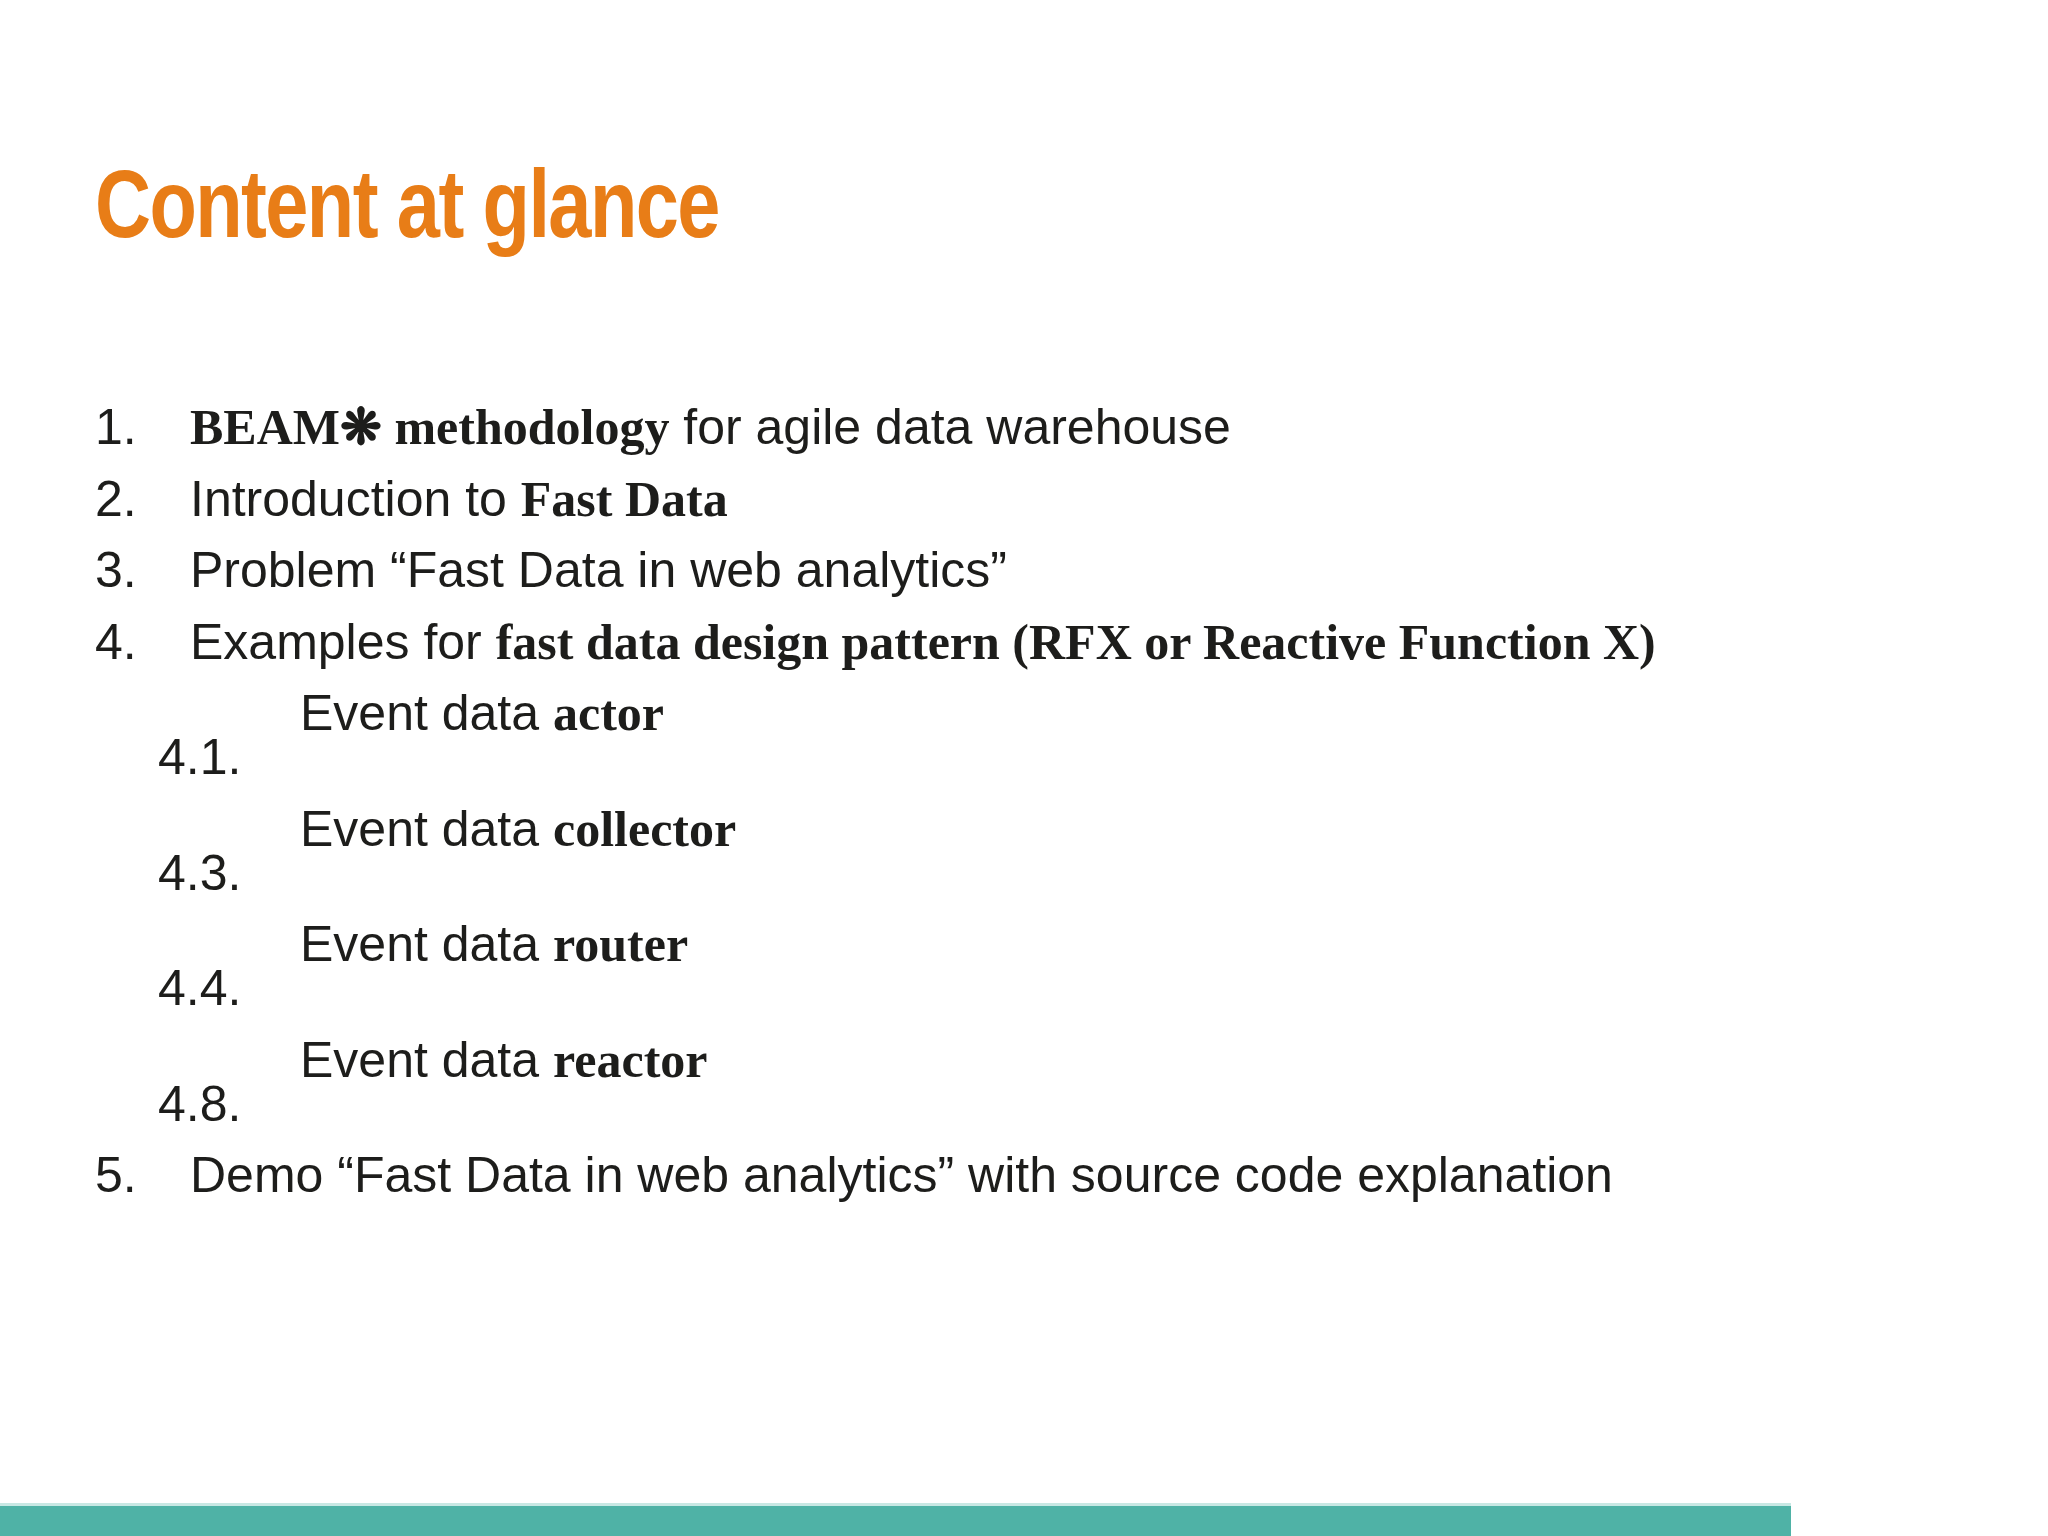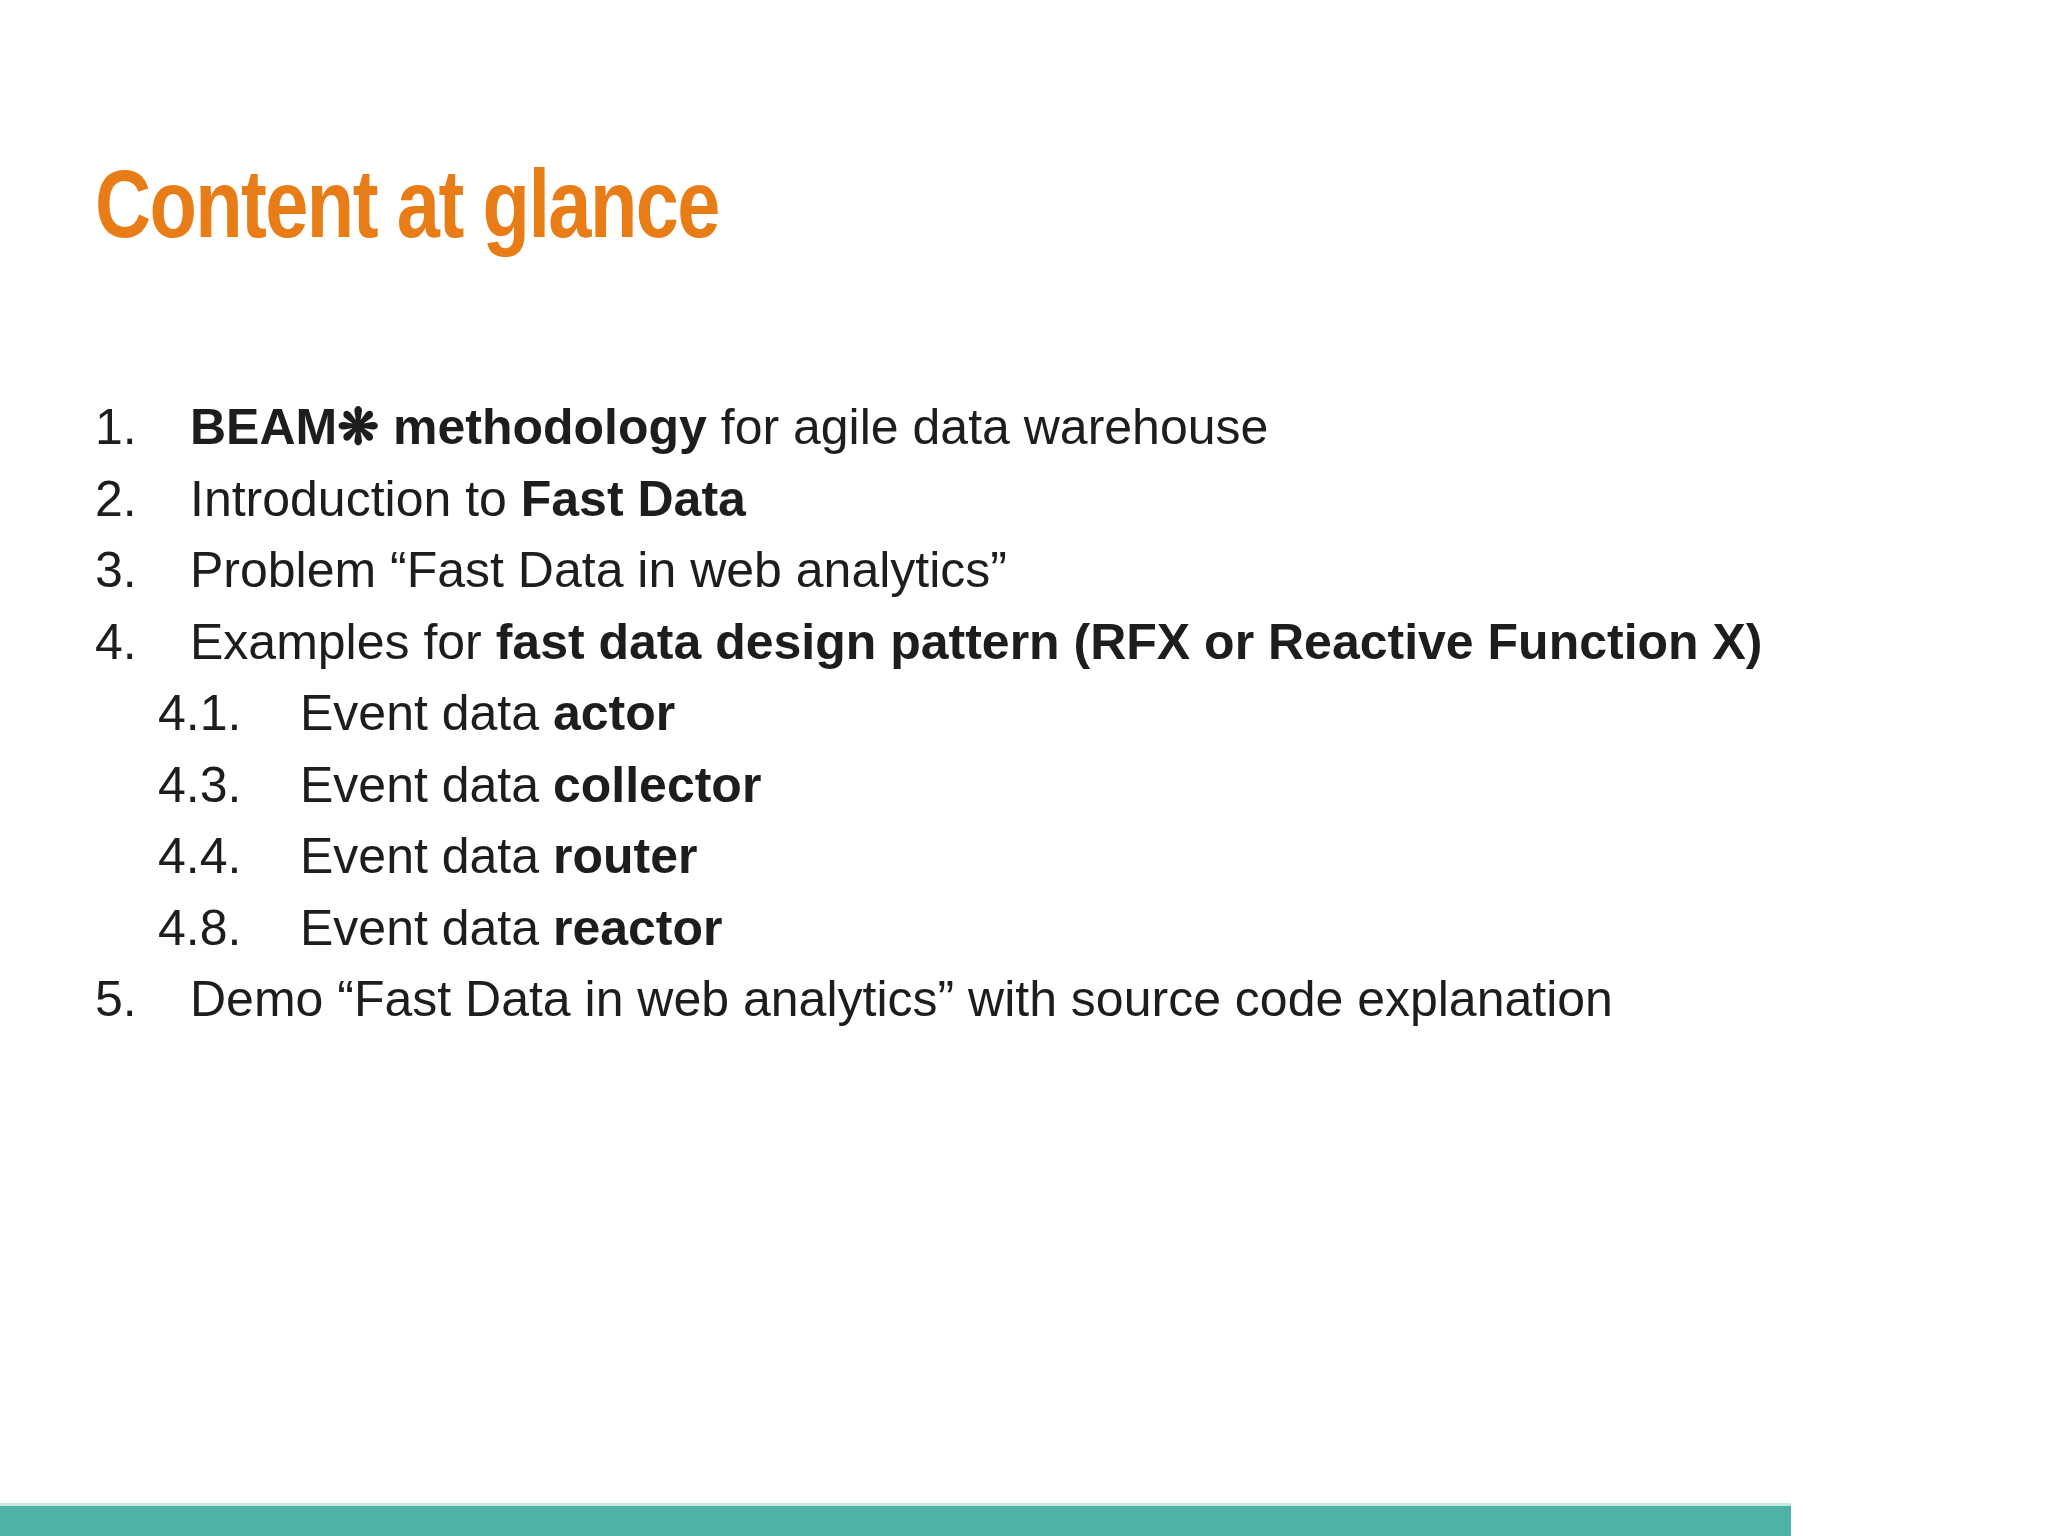--- a/index.html
+++ b/index.html
@@ -46,23 +46,25 @@
     flex: 0 0 auto;
     display: inline-block;
   }
   .row.lvl0 .num {
     margin-left: 95px;
     width: 95px;
   }
   .row.lvl1 .num {
     margin-left: 158px;
     width: 142px;
+    margin-top: 44px;
   }
   .row .txt b {
     font-weight: bold;
+    font-family: Liberation Serif, serif;
   }
   .footer-bar {
     position: absolute;
     left: 0;
     right: 0;
     bottom: 0;
     height: 33px;
     box-sizing: border-box;
     background: var(--footer, #4fb2a6);
     border-top: 3px solid var(--footer-edge, #c8e8e4);

